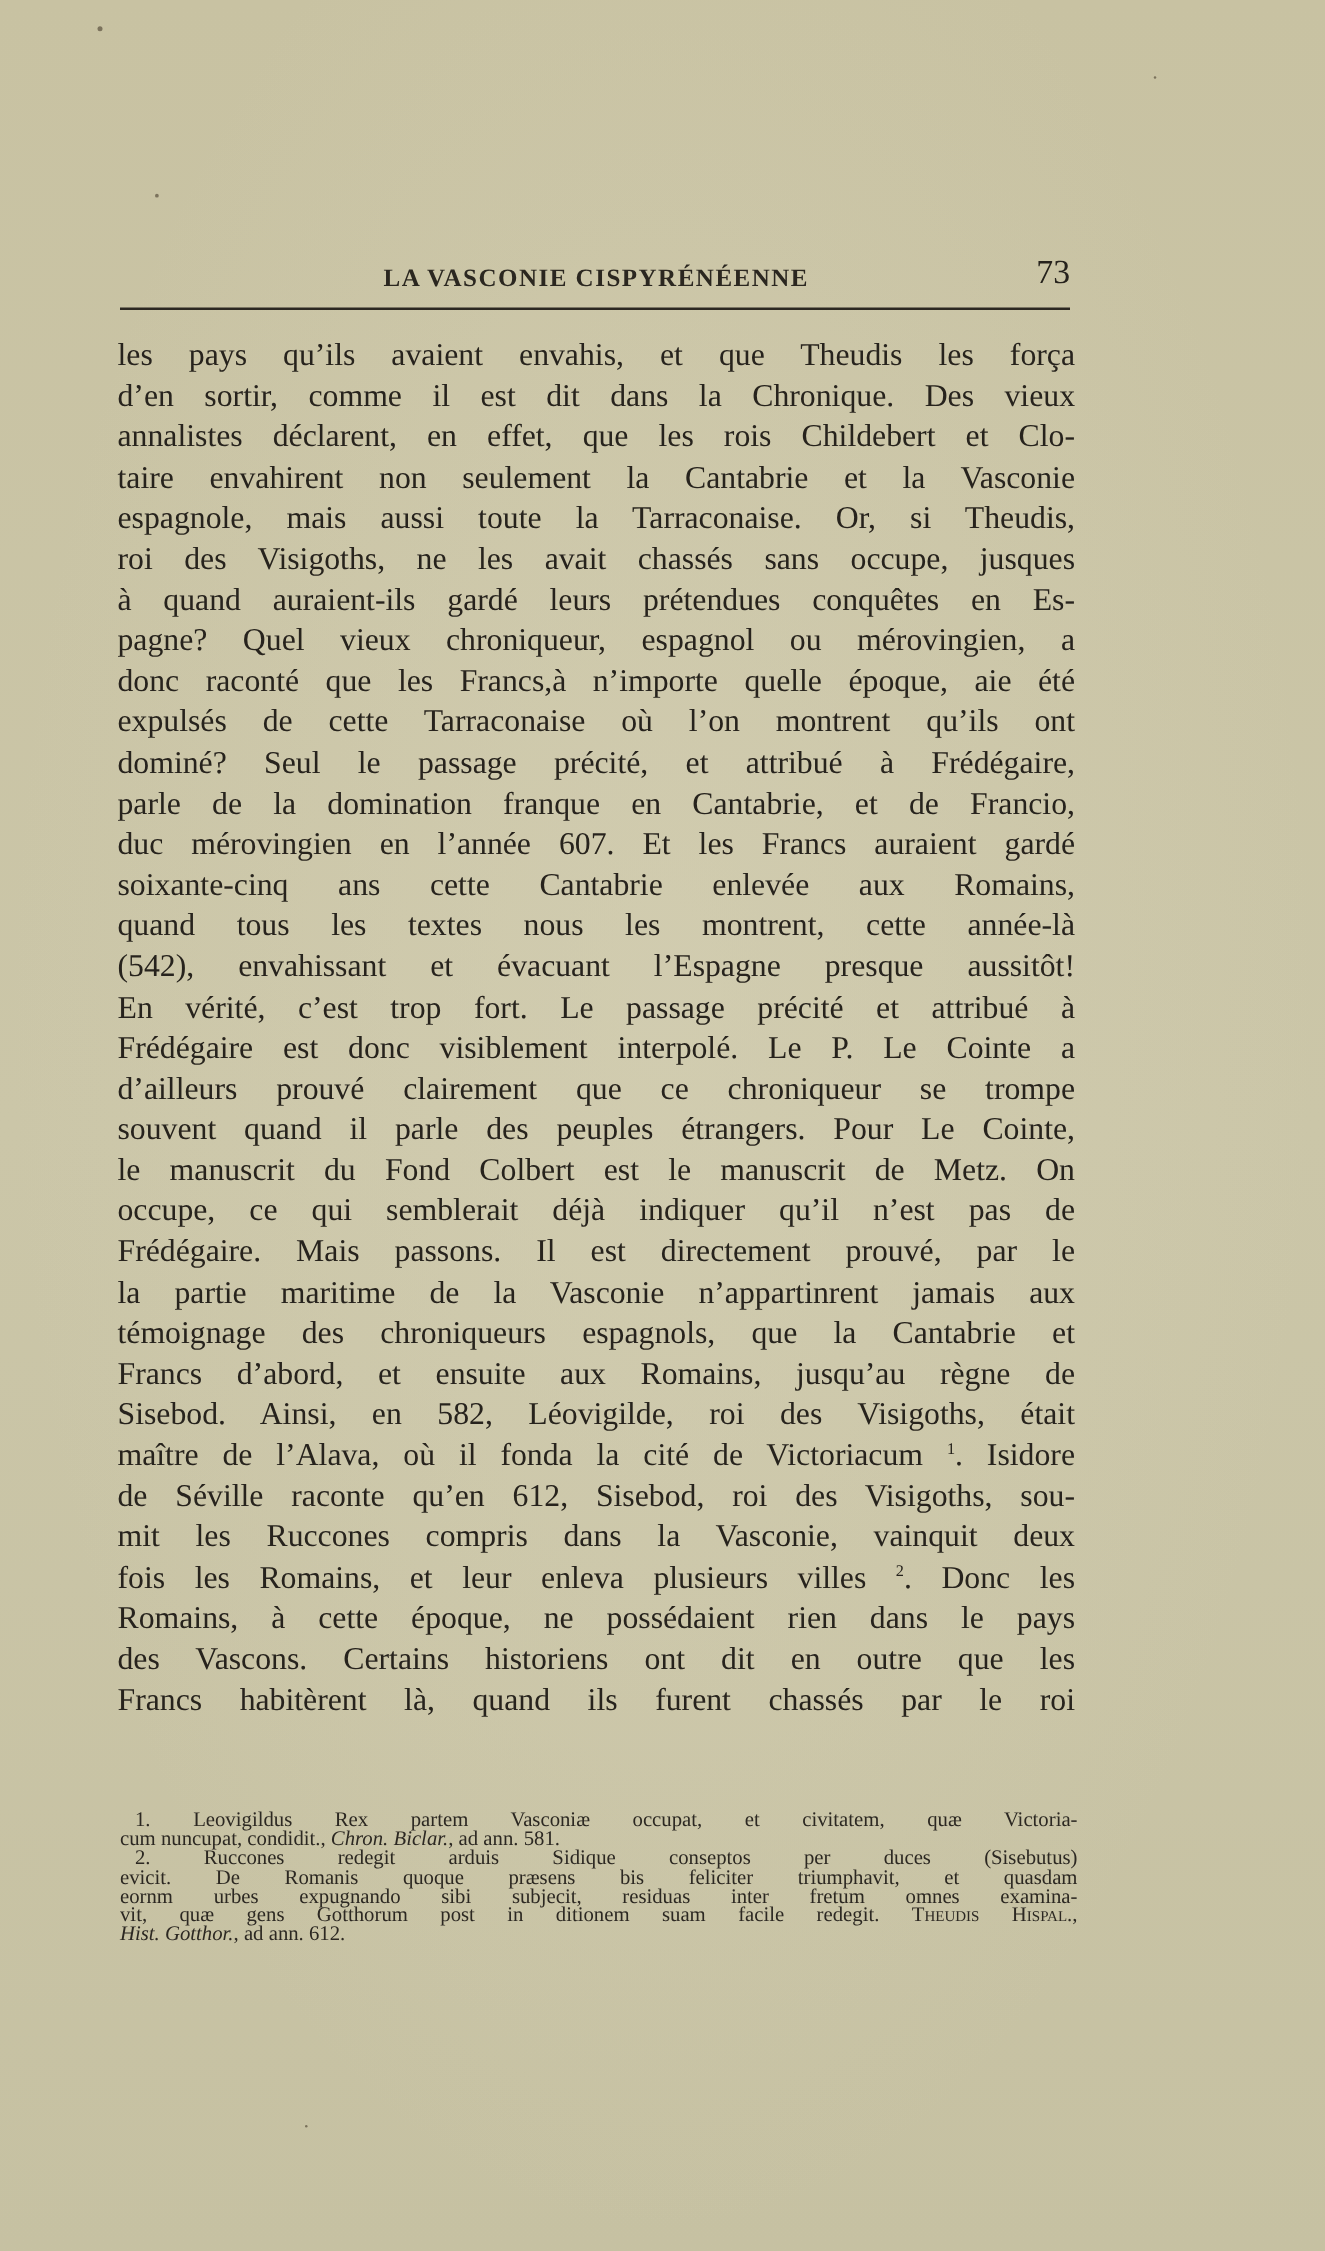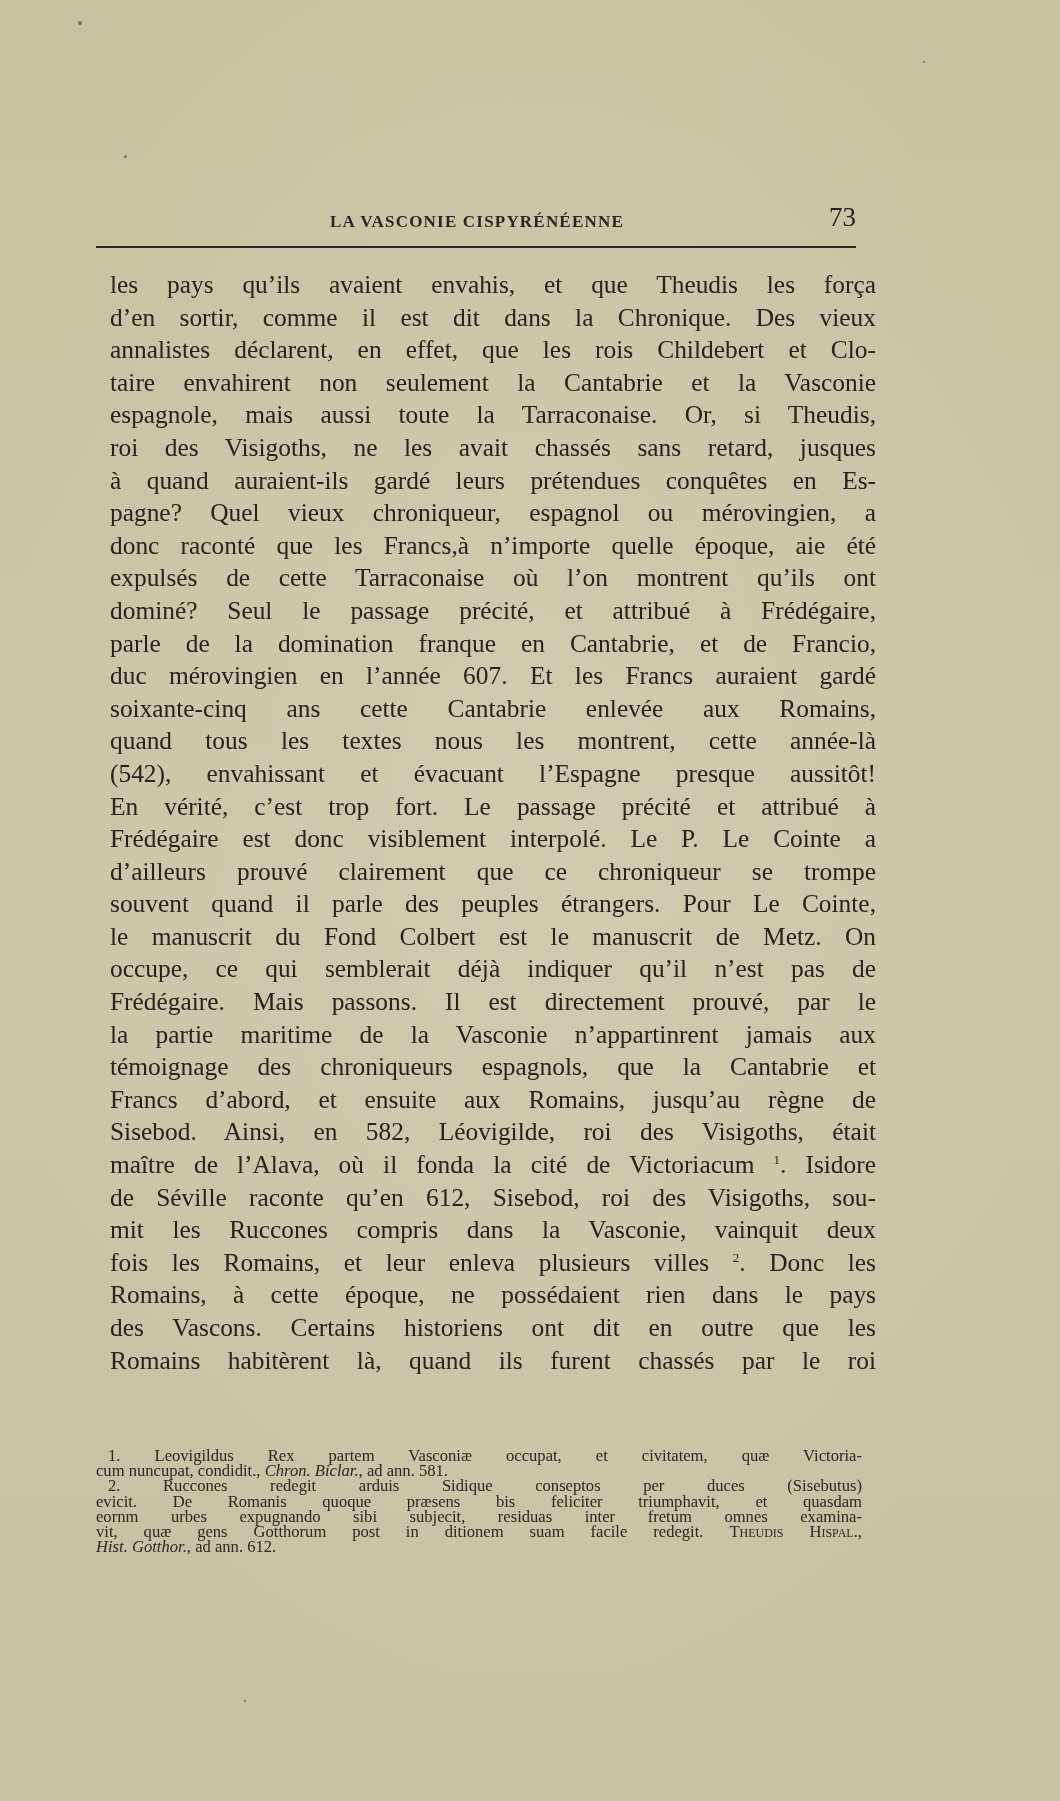--- a/index.html
+++ b/index.html
@@ -29,21 +29,21 @@
     top: 200px;
     width: 762px;
     height: 36px;
   }
   .running-title {
     position: absolute;
     left: 0;
     width: 762px;
     top: 12px;
     text-align: center;
-    font-size: 17px;
+    font-size: 20px;
     letter-spacing: 1.2px;
     font-variant: small-caps;
     text-transform: uppercase;
     font-family: "Liberation Serif", serif;
     font-weight: 700;
     color: #2b2720;
   }
   .page-number {
     position: absolute;
     right: 2px;
@@ -63,21 +63,20 @@
   }
   .body-text {
     position: absolute;
     left: 94px;
     top: 268px;
     width: 766px;
     font-size: 25.4px;
     line-height: 32.6px;
     font-family: "Liberation Serif", serif;
     color: #27231d;
-    margin-left: 16px;
   }
   .line {
     display: block;
     white-space: nowrap;
     text-align: justify;
     text-align-last: justify;
     height: 32.6px;
     overflow: visible;
   }
   .line.last {
@@ -130,21 +129,21 @@
     <div class="page-number">73</div>
   </div>
   <div class="head-rule"></div>
 
   <div class="body-text">
     <span class="line">les pays qu’ils avaient envahis, et que Theudis les força</span>
     <span class="line">d’en sortir, comme il est dit dans la Chronique. Des vieux</span>
     <span class="line">annalistes déclarent, en effet, que les rois Childebert et Clo-</span>
     <span class="line">taire envahirent non seulement la Cantabrie et la Vasconie</span>
     <span class="line">espagnole, mais aussi toute la Tarraconaise. Or, si Theudis,</span>
-    <span class="line">roi des Visigoths, ne les avait chassés sans retard, jusques</span>
+    <span class="line">roi des Visigoths, ne les avait chassés sans occupe, jusques</span>
     <span class="line">à quand auraient-ils gardé leurs prétendues conquêtes en Es-</span>
     <span class="line">pagne? Quel vieux chroniqueur, espagnol ou mérovingien, a</span>
     <span class="line">donc raconté que les Francs,à n’importe quelle époque, aie été</span>
     <span class="line">expulsés de cette Tarraconaise où l’on montrent qu’ils ont</span>
     <span class="line">dominé? Seul le passage précité, et attribué à Frédégaire,</span>
     <span class="line">parle de la domination franque en Cantabrie, et de Francio,</span>
     <span class="line">duc mérovingien en l’année 607. Et les Francs auraient gardé</span>
     <span class="line">soixante-cinq ans cette Cantabrie enlevée aux Romains,</span>
     <span class="line">quand tous les textes nous les montrent, cette année-là</span>
     <span class="line">(542), envahissant et évacuant l’Espagne presque aussitôt!</span>
@@ -158,21 +157,21 @@
     <span class="line">la partie maritime de la Vasconie n’appartinrent jamais aux</span>
     <span class="line">témoignage des chroniqueurs espagnols, que la Cantabrie et</span>
     <span class="line">Francs d’abord, et ensuite aux Romains, jusqu’au règne de</span>
     <span class="line">Sisebod. Ainsi, en 582, Léovigilde, roi des Visigoths, était</span>
     <span class="line"><span>maître de l’Alava, où il fonda la cité de Victoriacum</span> <span class="sup">1</span><span>. Isidore</span></span>
     <span class="line">de Séville raconte qu’en 612, Sisebod, roi des Visigoths, sou-</span>
     <span class="line">mit les Ruccones compris dans la Vasconie, vainquit deux</span>
     <span class="line"><span>fois les Romains, et leur enleva plusieurs villes</span> <span class="sup">2</span><span>. Donc les</span></span>
     <span class="line">Romains, à cette époque, ne possédaient rien dans le pays</span>
     <span class="line">des Vascons. Certains historiens ont dit en outre que les</span>
-    <span class="line last">Romains habitèrent là, quand ils furent chassés par le roi</span>
+    <span class="line last">Francs habitèrent là, quand ils furent chassés par le roi</span>
   </div>
 
   <div class="footnotes">
     <div>
       <span class="fn-line indent"><span>1.</span> <span>Leovigildus Rex partem Vasconiæ occupat, et civitatem, quæ Victoria-</span></span>
       <span class="fn-line short"><span>cum nuncupat, condidit.,</span> <span class="ital">Chron. Biclar.</span><span>, ad ann. 581.</span></span>
     </div>
     <div>
       <span class="fn-line indent"><span>2.</span> <span>Ruccones redegit arduis Sidique conseptos per duces (Sisebutus)</span></span>
       <span class="fn-line">evicit. De Romanis quoque præsens bis feliciter triumphavit, et quasdam</span>

